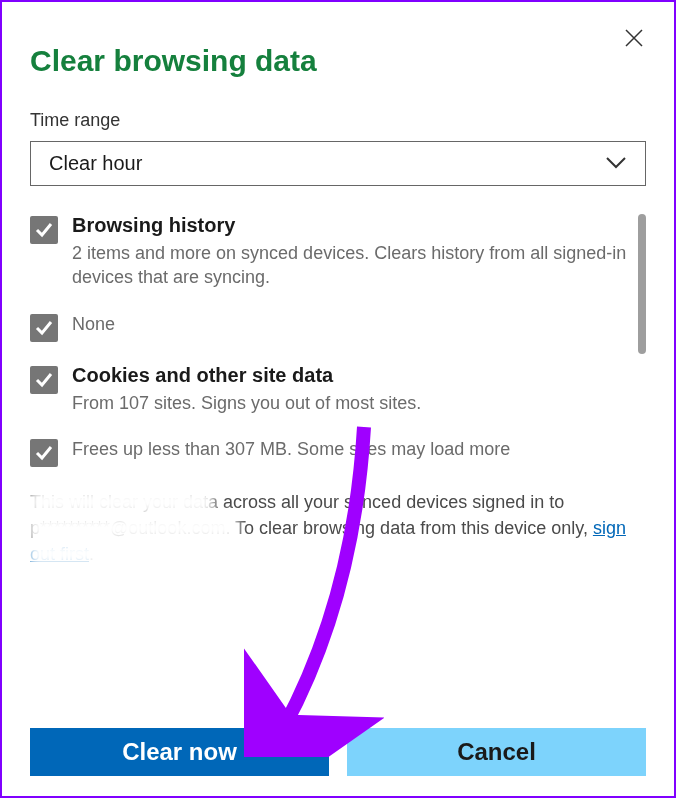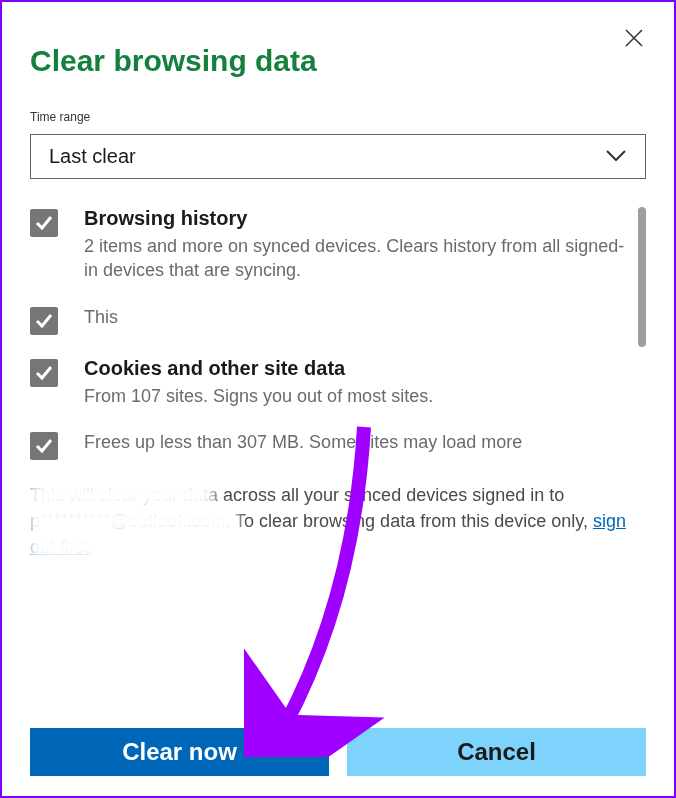--- a/index.html
+++ b/index.html
@@ -32,21 +32,21 @@
       justify-content: center;
     }
     .title {
       font-size: 30px;
       font-weight: 600;
       color: #15803d;
       margin-top: 4px;
       margin-bottom: 32px;
     }
     .label {
-      font-size: 12px;
+      font-size: 18px;
       color: #333;
       margin-bottom: 10px;
     }
     .select {
       border: 1px solid #666;
       padding: 10px 18px;
       font-size: 20px;
       color: #1a1a1a;
       display: flex;
       justify-content: space-between;
@@ -64,21 +64,21 @@
       right: 0;
       top: 0;
       width: 8px;
       height: 140px;
       background: #9e9e9e;
       border-radius: 4px;
     }
     .item {
       display: flex;
       align-items: flex-start;
-      gap: 26px;
+      gap: 14px;
       margin-bottom: 22px;
       padding-right: 14px;
     }
     .checkbox {
       width: 28px;
       height: 28px;
       background: #767676;
       flex-shrink: 0;
       margin-top: 2px;
       display: flex;
@@ -167,21 +167,21 @@
           <path d="M2 2 L18 18 M18 2 L2 18" stroke="#333" stroke-width="1.5" fill="none"></path>
         </svg>
     </div>
   </div>
 
   <h1 class="title">Clear browsing data</h1>
 
   <div class="label">Time range</div>
 
   <div class="select">
-    <span>Last clear</span>
+    <span>Clear hour</span>
     <span>
       <svg width="22" height="14" viewBox="0 0 22 14">
           <path d="M2 2 L11 11 L20 2" stroke="#333" stroke-width="2" fill="none"></path>
         </svg>
     </span>
   </div>
 
   <div class="items-area">
     <div class="scrollbar"></div>
 
@@ -197,21 +197,21 @@
       </div>
     </div>
 
     <div class="item">
       <div class="checkbox">
         <svg width="20" height="20" viewBox="0 0 20 20">
             <path d="M3 10 L8 15 L17 4" stroke="#fff" stroke-width="3" fill="none"></path>
           </svg>
       </div>
       <div class="item-text">
-        <div class="item-desc">This</div>
+        <div class="item-desc">None</div>
       </div>
     </div>
 
     <div class="item">
       <div class="checkbox">
         <svg width="20" height="20" viewBox="0 0 20 20">
             <path d="M3 10 L8 15 L17 4" stroke="#fff" stroke-width="3" fill="none"></path>
           </svg>
       </div>
       <div class="item-text">

